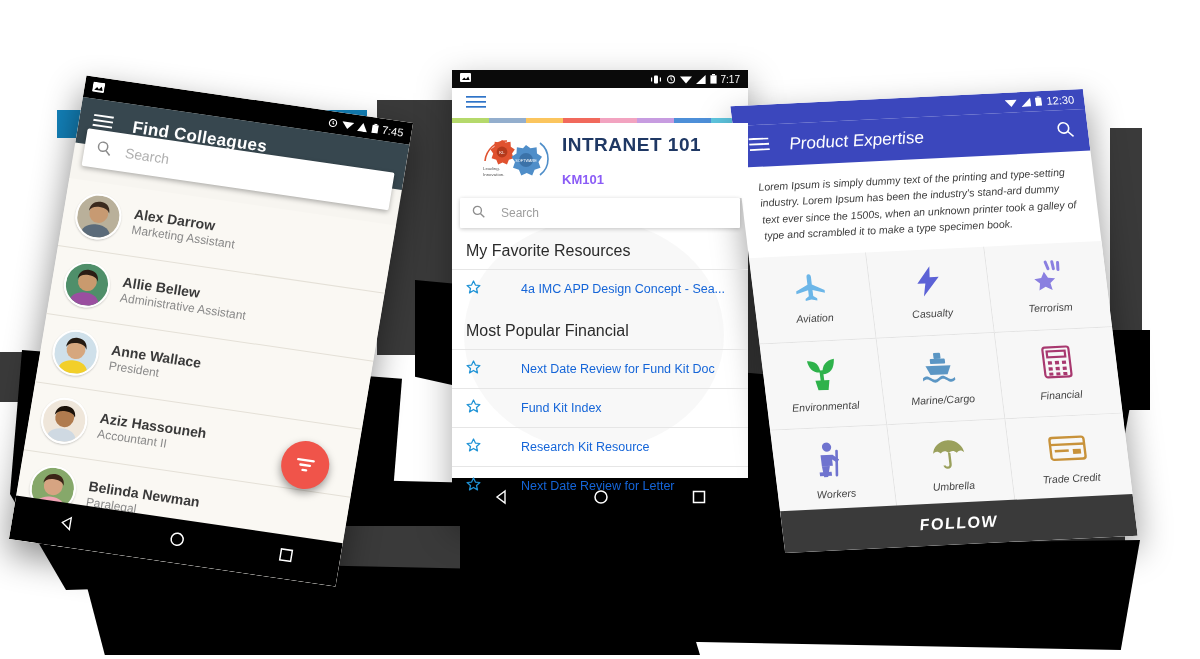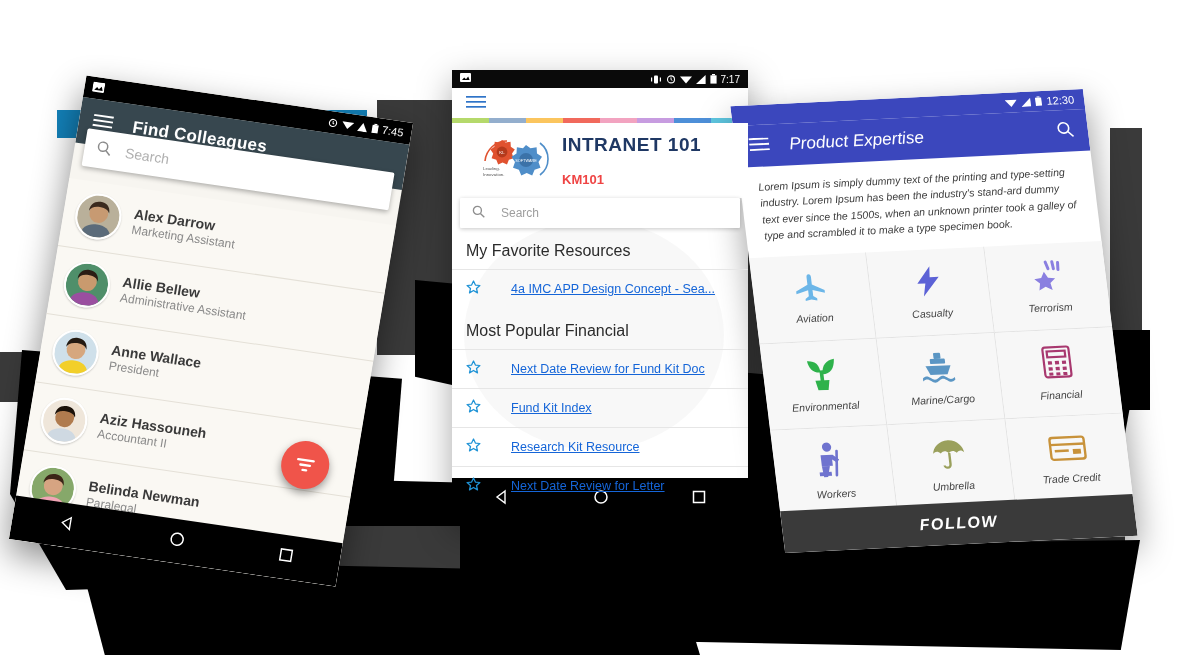--- a/index.html
+++ b/index.html
@@ -77,30 +77,30 @@
   #phone-center .statusbar .left{flex:1;}
   #phone-center .statusbar .right{display:flex;align-items:center;gap:4px;}
   #phone-center .burgerbar{height:30px;background:#fff;display:flex;align-items:center;
     padding:0 14px;}
   #phone-center .colorbar{height:5px;display:flex;}
   #phone-center .colorbar i{flex:1;}
   #phone-center .logoarea{display:flex;align-items:center;padding:12px 0 12px 28px;
     background:#fff;position:relative;z-index:2;}
   #phone-center .brandwrap{margin-left:8px;line-height:1;}
   #phone-center .brand1{font-size:19px;font-weight:bold;color:#1f3864;letter-spacing:.5px;}
-  #phone-center .brand2{font-size:13px;font-weight:bold;color:#ef4444;margin-top:19px;}
+  #phone-center .brand2{font-size:13px;font-weight:bold;color:#8b5cf6;margin-top:19px;}
   #phone-center .searchwrap{padding:0 8px;position:relative;z-index:3;}
   #phone-center .searchbox{background:#fff;height:30px;display:flex;align-items:center;
     padding:0 12px;box-shadow:0 1px 4px rgba(0,0,0,.22);border-radius:1px;}
   #phone-center .searchbox .ph{color:#9e9e9e;font-size:12px;margin-left:16px;}
   #phone-center .sect{font-size:16px;color:#2b2b2b;padding:14px 14px 9px 14px;}
   #phone-center .res{display:flex;align-items:center;padding:7px 14px;
     border-top:1px solid #e6e6e6;min-height:24px;}
-  #phone-center .res .lbl{color:#1565d8;font-size:12.5px;text-decoration:underline;
-    margin-left:30px;white-space:nowrap;overflow:hidden;}
+  #phone-center .res .lbl{color:#1565d8;font-size:12.5px;
+    margin-left:40px;white-space:nowrap;overflow:hidden;}
   #phone-center .navbar{position:absolute;left:0;right:0;bottom:0;height:42px;background:#000;
     display:flex;align-items:center;justify-content:space-around;}
   #phone-center .globe{position:absolute;left:12px;top:150px;width:260px;height:230px;
     border-radius:50%;background:#f2f2f2;opacity:.55;z-index:0;}
   #phone-center .content{position:relative;z-index:2;background:transparent;}
 
   
   #phone-right{
     left:758px;top:96px;width:352px;height:450px;
     transform:rotate(-7deg) skewY(4.2deg);

